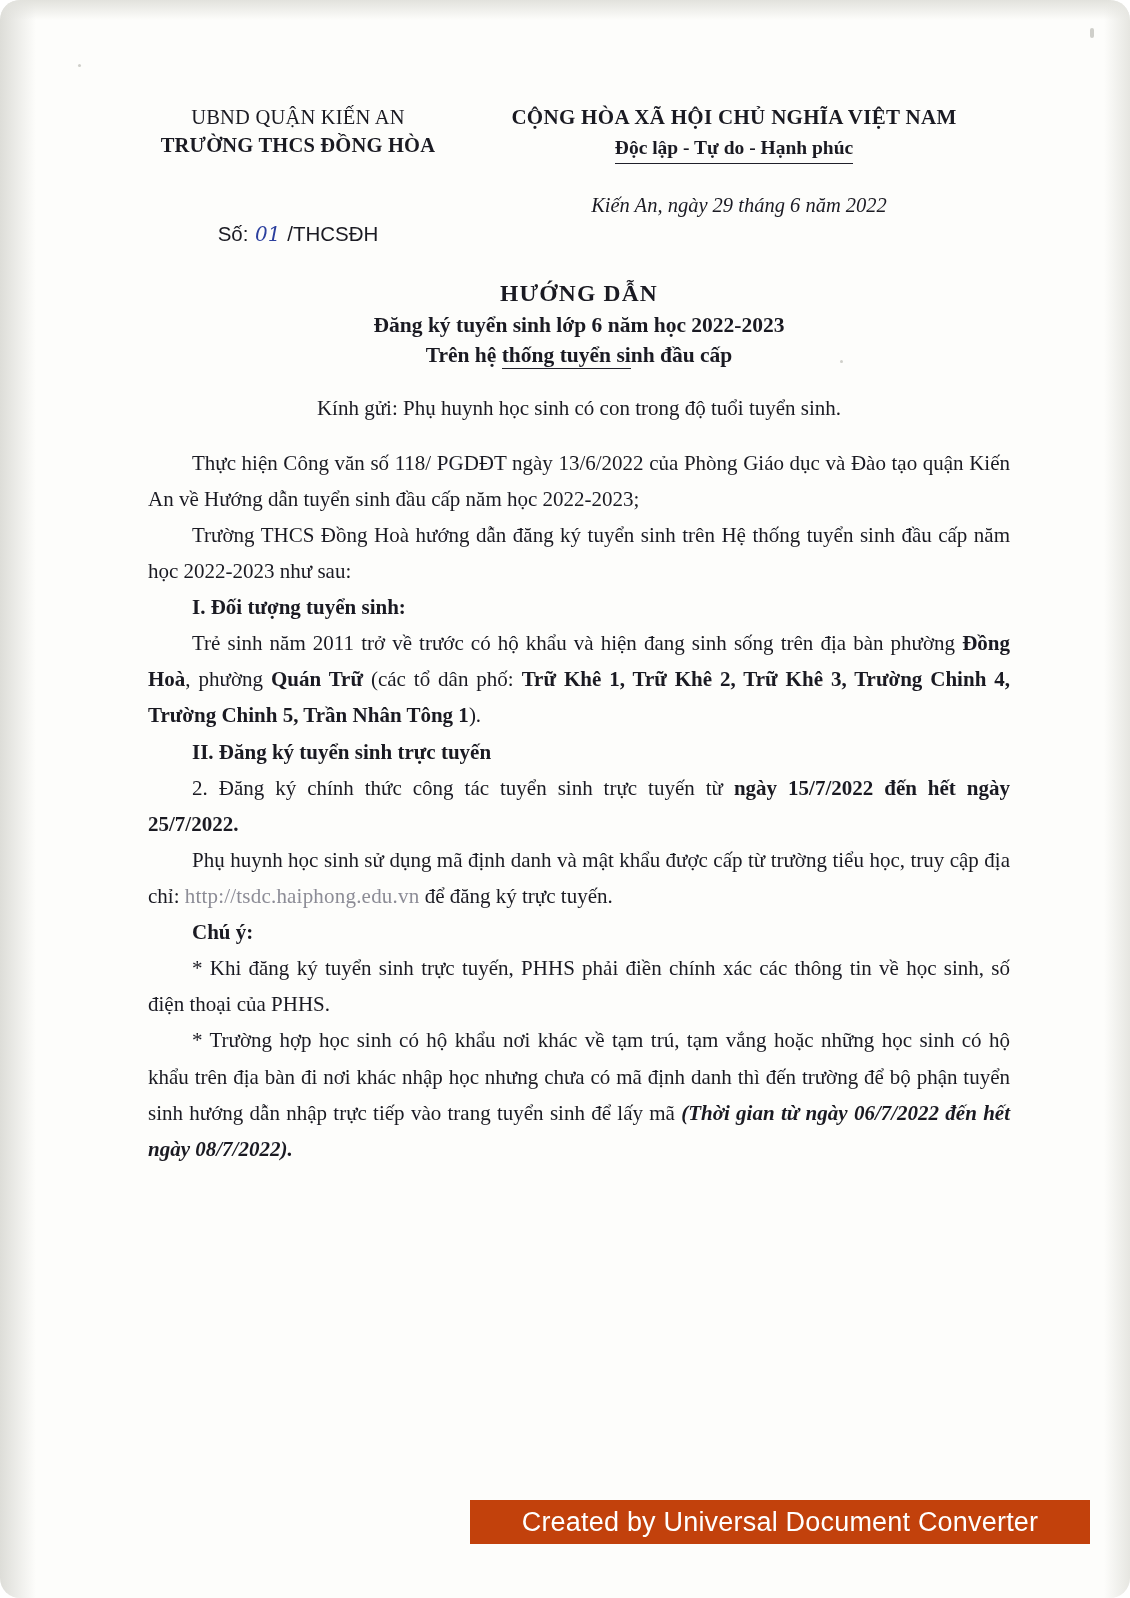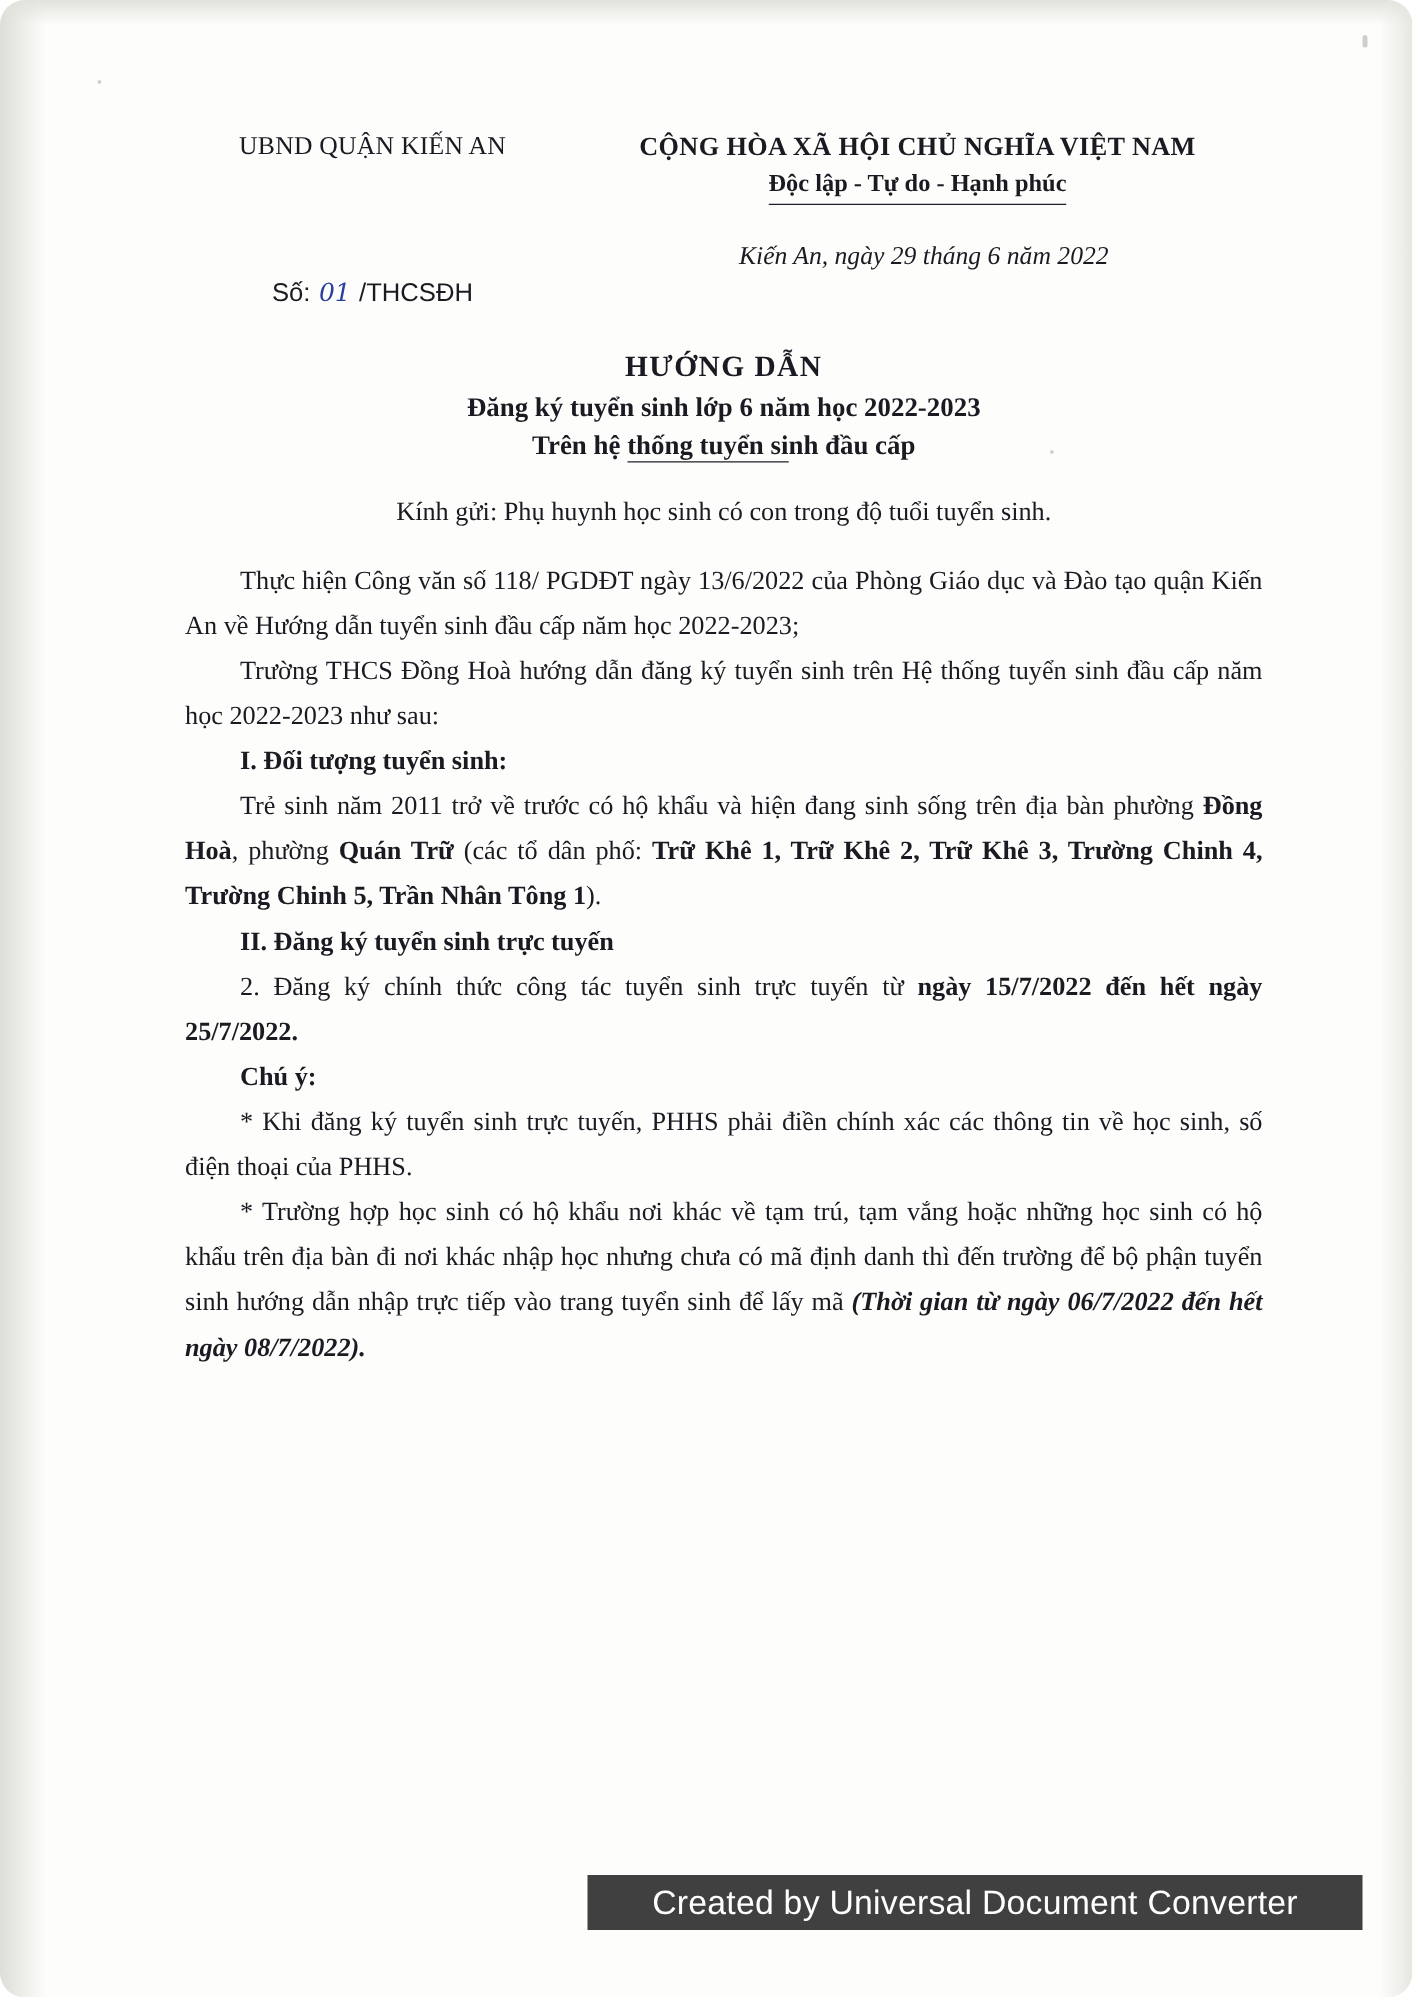--- a/index.html
+++ b/index.html
@@ -170,21 +170,21 @@
     letter-spacing: 0.2px;
   }
 
   
   .watermark {
     position: absolute;
     left: 470px;
     top: 1500px;
     width: 620px;
     height: 44px;
-    background: #404040;
+    background: #c2410c;
     color: #ffffff;
     font-family: "Liberation Sans", sans-serif;
     font-size: 27px;
     line-height: 44px;
     text-align: center;
     letter-spacing: 0.2px;
     white-space: nowrap;
     overflow: hidden;
   }
   
@@ -206,20 +206,21 @@
 
   <div class="speck" style="left:78px;top:64px;width:3px;height:3px;"></div>
   <div class="speck" style="left:1090px;top:28px;width:4px;height:10px;border-radius:2px;"></div>
   <div class="speck" style="left:840px;top:360px;width:3px;height:3px;"></div>
 
   <div class="content">
 
     <div class="header">
       <div class="org-block">
         <span class="org-line1">UBND QUẬN KIẾN AN</span>
+        <span class="org-line2">TRƯỜNG THCS ĐỒNG HÒA</span>
       </div>
       <div class="nation-block">
         <span class="nation-title">CỘNG HÒA XÃ HỘI CHỦ NGHĨA VIỆT NAM</span>
         <span class="nation-motto">Độc lập - Tự do - Hạnh phúc</span>
       </div>
     </div>
 
     <div class="subheader">
       <div class="so-block">
         <span>Số:</span>
@@ -247,20 +248,21 @@
       <p><span>Trẻ sinh năm 2011 trở về trước có hộ khẩu và hiện đang sinh sống trên địa bàn phường </span><span class="b">Đồng Hoà</span><span>, phường </span><span class="b">Quán Trữ</span><span> (các tổ dân phố: </span><span class="b">Trữ Khê 1, Trữ Khê 2, Trữ Khê 3, Trường Chinh 4, Trường Chinh 5, Trần Nhân Tông 1</span><span>).</span></p>
 
       <p class="noindent">
           <span class="heading">II. Đăng ký tuyển sinh trực tuyến</span>
         </p>
 
 
       <p><span>2. Đăng ký chính thức công tác tuyển sinh trực tuyến từ </span><span class="b">ngày 15/7/2022 đến hết ngày 25/7/2022.</span></p>
 
 
+      <p><span>Phụ huynh học sinh sử dụng mã định danh và mật khẩu được cấp từ trường tiểu học, truy cập địa chỉ: </span><span class="url">http://tsdc.haiphong.edu.vn</span><span> để đăng ký trực tuyến.</span></p>
 
       <p class="noindent">
           <span class="heading">Chú ý:</span>
         </p>
 
       <p>* Khi đăng ký tuyển sinh trực tuyến, PHHS phải điền chính xác các thông tin về học sinh, số điện thoại của PHHS.</p>
 
       <p><span>* Trường hợp học sinh có hộ khẩu nơi khác về tạm trú, tạm vắng hoặc những học sinh có hộ khẩu trên địa bàn đi nơi khác nhập học nhưng chưa có mã định danh thì đến trường để bộ phận tuyển sinh hướng dẫn nhập trực tiếp vào trang tuyển sinh để lấy mã </span><span class="bi">(Thời gian từ ngày 06/7/2022 đến hết ngày 08/7/2022).</span></p>
 
     </div>

